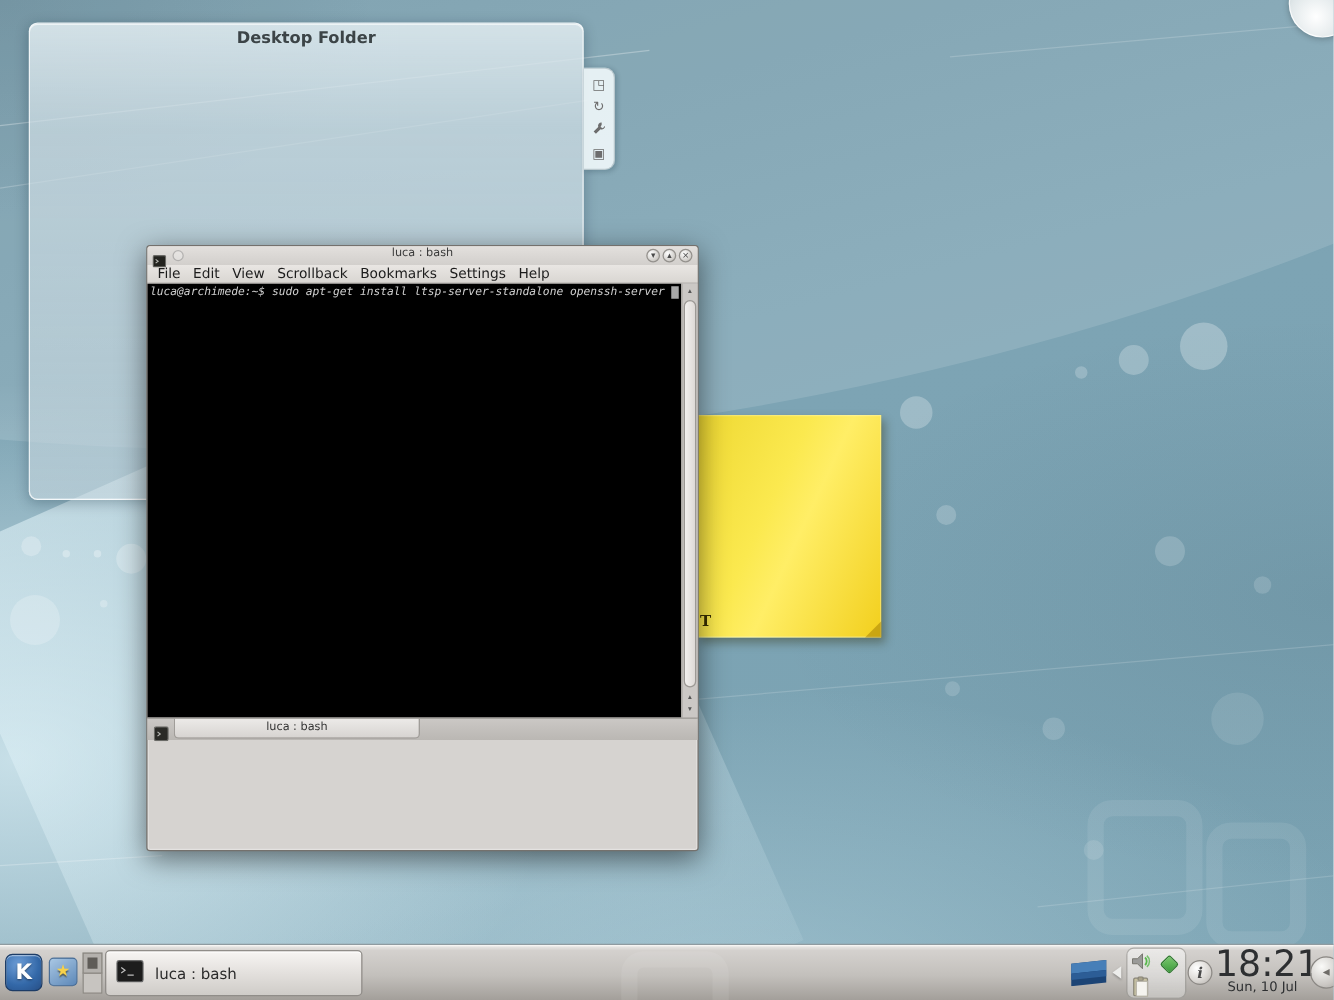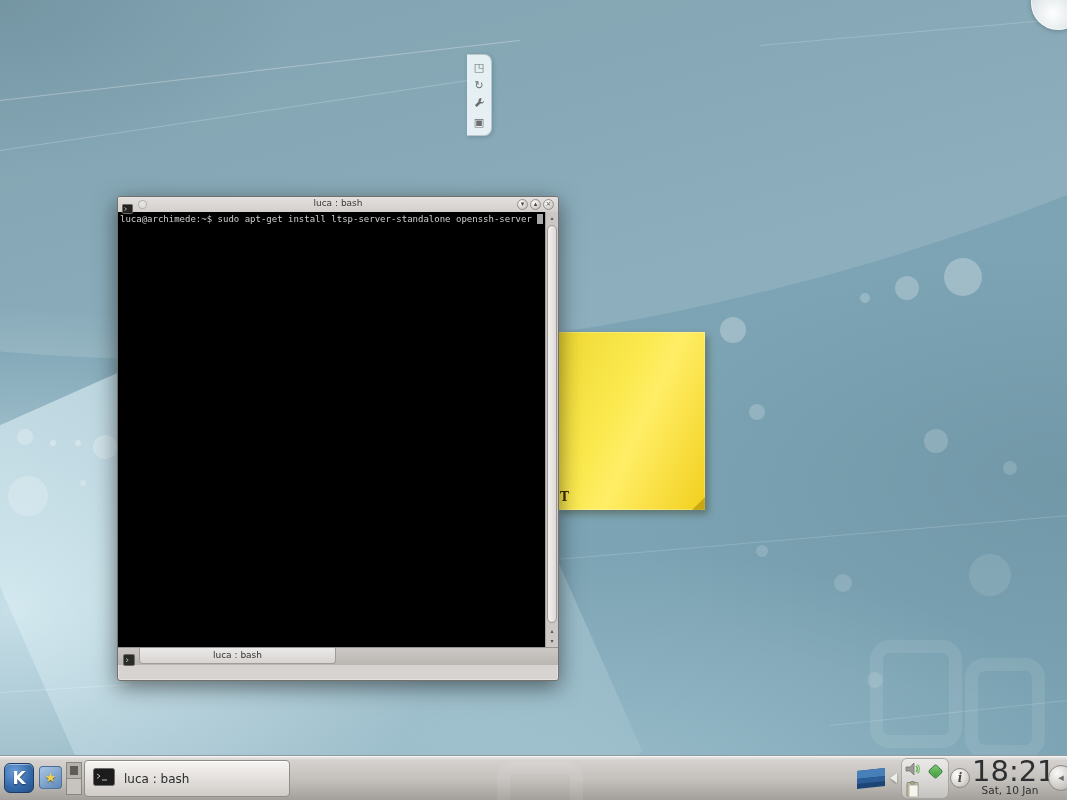--- a/index.html
+++ b/index.html
@@ -50,21 +50,21 @@
   #title-appicon { position:absolute; left:4px; top:2px; }
   #pin-circle { position:absolute; left:20px; top:3px; width:9px; height:9px; border-radius:50%;
     border:1px solid rgba(90,90,90,0.35); background:rgba(255,255,255,0.25); }
   .win-btn { position:absolute; top:2px; width:11px; height:11px; border-radius:50%;
     background:radial-gradient(circle at 35% 30%, #fefefe, #cfccc8 70%, #b2afab);
     border:1px solid #94918d; font-size:7px; line-height:9px; text-align:center; color:#4a4a4a; }
   #btn-min { right:30px; } #btn-max { right:17px; } #btn-close { right:4px; }
   #menubar { height:15px; background:linear-gradient(#e9e6e3,#d9d6d2); border-bottom:1px solid #b5b2ae;
     display:flex; align-items:center; padding-left:3px; }
   .menu-item { font-size:11px; line-height:14px; color:#1c1c1c; padding:0 5px; }
-  #term-body { display:flex; height:435px; }
+  #term-body { display:flex; height:347px;font-style:italic; }
   #screen { flex:1; background:#000; overflow:hidden; padding:1px 0 0 2px; }
   #term-line { font-family:"DejaVu Sans Mono", monospace; font-size:9px; line-height:12px;
     color:#cfcfcf; white-space:pre; }
   #cursor { display:inline-block; width:6px; height:10px; background:#a8a8a8;
     vertical-align:text-bottom; margin-left:5px; }
   #vscroll { width:13px; background:#cbc8c5; border-left:1px solid #a5a29e; position:relative; }
   .sb-arrow { position:absolute; left:0; width:12px; font-size:6px; line-height:10px; text-align:center; color:#555; }
   #sb-up { top:1px; } #sb-dn1 { bottom:11px; } #sb-dn2 { bottom:1px; }
   #sb-thumb { position:absolute; left:1px; top:13px; bottom:24px; width:10px;
     background:linear-gradient(90deg,#f3f1ef,#ddd9d6); border:1px solid #9c9995; border-radius:5px; }
@@ -152,20 +152,23 @@
   <div class="bubble" style="left:17px;top:429px;width:16px;height:16px;opacity:0.8;"></div>
   <div class="bubble" style="left:93px;top:435px;width:24px;height:24px;opacity:0.85;"></div>
   <div class="bubble" style="left:8px;top:476px;width:40px;height:40px;opacity:0.7;"></div>
   <div class="bubble" style="left:50px;top:440px;width:6px;height:6px;"></div>
   <div class="bubble" style="left:75px;top:440px;width:6px;height:6px;"></div>
   <div class="bubble" style="left:80px;top:480px;width:6px;height:6px;opacity:0.8;"></div>
 
   <div class="chain" style="left:870px;top:640px;width:92px;height:108px;"></div>
   <div class="chain" style="left:965px;top:658px;width:80px;height:100px;"></div>
 
+  <div id="folder-widget">
+    <div id="folder-title">Desktop Folder</div>
+  </div>
   <div id="folder-handle">
     <span class="handle-glyph">◳</span>
     <span class="handle-glyph">↻</span>
     <span class="handle-glyph"><svg width="11" height="11" viewBox="0 0 12 12">
           <path d="M8 1a3 3 0 0 0-3 4L1 9l2 2 4-4a3 3 0 0 0 4-3L9 6 7 5l1-2z" fill="#6d6d6d"></path>
         </svg></span>
     <span class="handle-glyph">▣</span>
   </div>
 
   <div id="note">
@@ -177,20 +180,29 @@
     <div id="titlebar">
       <span id="title-appicon"><svg width="11" height="10">
             <rect x="0.5" y="0.5" width="10" height="9" rx="1" fill="#23231f" stroke="#6a6a66"></rect>
             <path d="M2.5 3.5l2 1.5-2 1.5" stroke="#b9b9b5" fill="none" stroke-width="0.9"></path>
           </svg></span>
       <span id="pin-circle"></span>
       <span id="title-text">luca : bash</span>
       <span class="win-btn" id="btn-min">▾</span>
       <span class="win-btn" id="btn-max">▴</span>
       <span class="win-btn" id="btn-close">×</span>
+    </div>
+    <div id="menubar">
+      <span class="menu-item">File</span>
+      <span class="menu-item">Edit</span>
+      <span class="menu-item">View</span>
+      <span class="menu-item">Scrollback</span>
+      <span class="menu-item">Bookmarks</span>
+      <span class="menu-item">Settings</span>
+      <span class="menu-item">Help</span>
     </div>
     <div id="term-body">
       <div id="screen">
         <div id="term-line"><span>luca@archimede:~$ </span><span>sudo apt-get install ltsp-server-standalone openssh-server</span><span id="cursor"></span></div>
       </div>
       <div id="vscroll">
         <span class="sb-arrow" id="sb-up">▴</span>
         <div id="sb-thumb"></div>
         <span class="sb-arrow" id="sb-dn1">▴</span>
         <span class="sb-arrow" id="sb-dn2">▾</span>
@@ -247,19 +259,19 @@
             <rect x="2" y="1.5" width="11" height="14" rx="1" fill="#c9c2a0" stroke="#8a8678"></rect>
             <rect x="5.5" y="0.5" width="4" height="3" rx="1" fill="#a8a28a" stroke="#8a8678"></rect>
             <rect x="4" y="4" width="9" height="12" fill="#f5f4ef" stroke="#b5b2a5"></rect>
           </svg></span>
     </div>
 
     <div id="info-btn">i</div>
 
     <div id="clock">
       <div id="clock-time">18:21</div>
-      <div id="clock-date">Sat, 10 Jan</div>
+      <div id="clock-date">Sun, 10 Jul</div>
     </div>
 
     <div id="panel-cashew">◂</div>
   </div>
 
 </div>
 
 </body></html>

